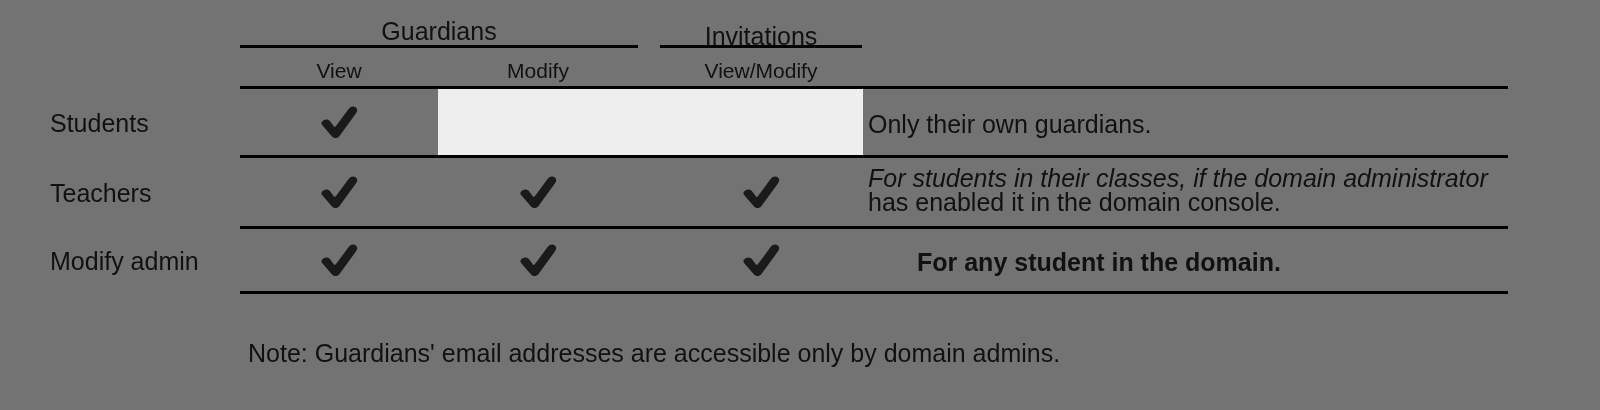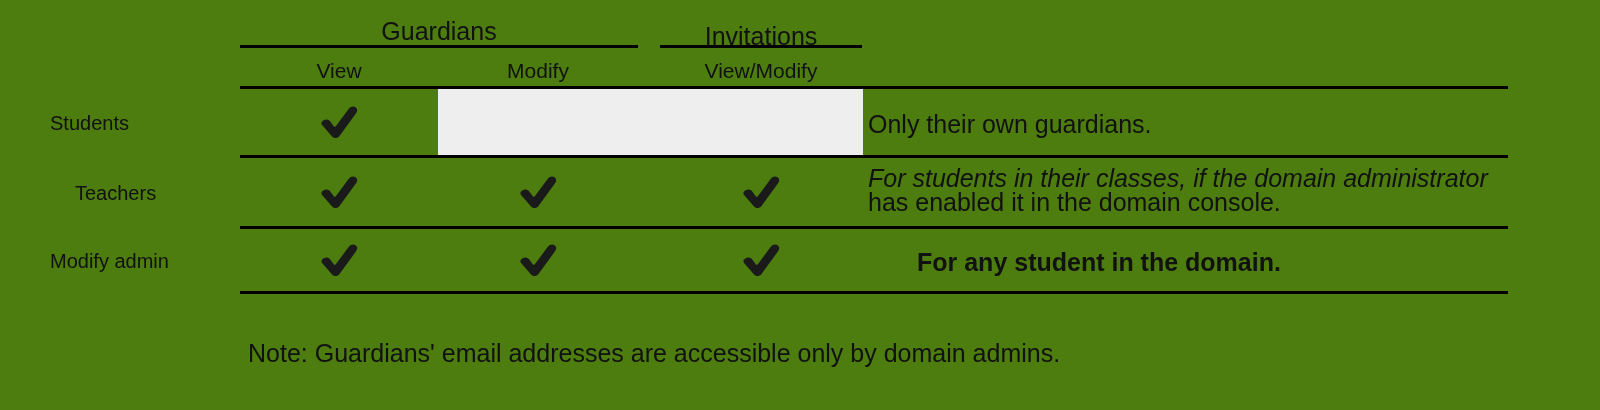--- a/index.html
+++ b/index.html
@@ -12,21 +12,21 @@
     height: 410px;
     font-family: "Liberation Sans", sans-serif;
     color: #000000;
     overflow: hidden;
   }
 
   .sheet {
     position: relative;
     width: 1600px;
     height: 410px;
-    background: #4d7c0f;
+    background: #737373;
   }
 
   
   .rule {
     position: absolute;
     background: #000000;
     height: 3px;
   }
 
   
@@ -49,21 +49,21 @@
   }
 
   
   .col-title {
     font-size: 21px;
     line-height: 30px;
   }
 
   
   .row-label {
-    font-size: 20px;
+    font-size: 25px;
     line-height: 30px;
     text-align: center;
   }
 
   
   .desc {
     font-size: 25px;
     line-height: 32px;
   }
 
@@ -115,21 +115,21 @@
   <span class="check" style="left:339px; top:122px;">
     <svg viewBox="0 0 48 48" aria-hidden="true">
       <path d="M6 24 C8 21 12 20.5 14.5 23 L18.5 28.5 C19.2 29.4 20.2 29.3 20.9 28.3 L34 10.5 C36.5 7 41 7.2 42.5 10 C43.4 11.7 43 13.3 41.6 15.2 L24.5 38.5 C22.3 41.4 18.6 41.6 16.3 38.6 L6.8 27.6 C5.6 26.3 5.3 25.1 6 24 Z" fill="#1a1a1a"></path>
     </svg>
   </span>
 
   <div class="txt desc" style="left:868px; top:108px;">Only their own guardians.</div>
 
   <div class="rule" style="left:240px; top:155px; width:1268px;"></div>
 
-  <div class="txt row-label" style="left:50px; top:178px;margin-left:25px;">Teachers</div>
+  <div class="txt row-label" style="left:50px; top:178px;">Teachers</div>
 
   <span class="check" style="left:339px; top:192px;">
     <svg viewBox="0 0 48 48" aria-hidden="true">
       <path d="M6 24 C8 21 12 20.5 14.5 23 L18.5 28.5 C19.2 29.4 20.2 29.3 20.9 28.3 L34 10.5 C36.5 7 41 7.2 42.5 10 C43.4 11.7 43 13.3 41.6 15.2 L24.5 38.5 C22.3 41.4 18.6 41.6 16.3 38.6 L6.8 27.6 C5.6 26.3 5.3 25.1 6 24 Z" fill="#1a1a1a"></path>
     </svg>
   </span>
 
   <span class="check" style="left:538px; top:192px;">
     <svg viewBox="0 0 48 48" aria-hidden="true">
       <path d="M6 24 C8 21 12 20.5 14.5 23 L18.5 28.5 C19.2 29.4 20.2 29.3 20.9 28.3 L34 10.5 C36.5 7 41 7.2 42.5 10 C43.4 11.7 43 13.3 41.6 15.2 L24.5 38.5 C22.3 41.4 18.6 41.6 16.3 38.6 L6.8 27.6 C5.6 26.3 5.3 25.1 6 24 Z" fill="#1a1a1a"></path>

